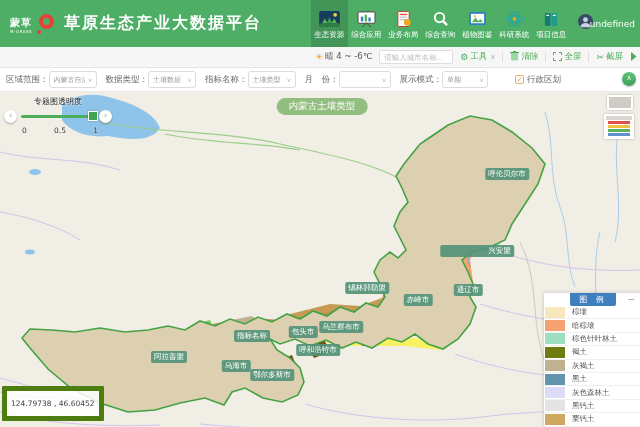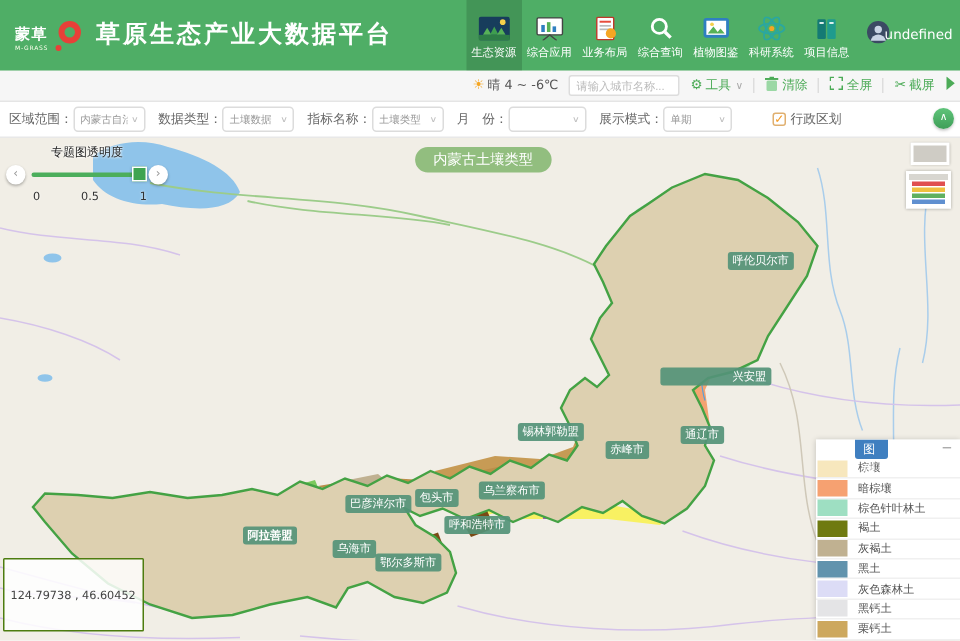--- a/index.html
+++ b/index.html
@@ -60,27 +60,27 @@
   .ow-row { position:relative; height:16px; margin-top:2px; }
   .ow-btn { position:absolute; top:1px; width:13px; height:13px; border-radius:50%; background:#fff; box-shadow:0 1px 2px rgba(0,0,0,.3); color:#999; font-size:8px; line-height:12px; text-align:center; cursor:pointer; }
   .ow-btn.left { left:0; } .ow-btn.right { right:0; }
   .ow-track { position:absolute; left:17px; right:17px; top:6px; height:3px; background:#4cae5c; border-radius:2px; }
   .ow-handle { position:absolute; right:14px; top:2px; width:10px; height:10px; background:#3fa451; border:1px solid #fff; box-shadow:0 0 2px rgba(0,0,0,.3); cursor:pointer; }
   .ow-ticks { display:flex; justify-content:space-between; padding:0 14px 0 18px; font-size:7.5px; color:#333; text-shadow:0 0 2px #fff; margin-top:1px; }
 
   
   .legend { position:absolute; right:0; bottom:0; width:96px; height:134px; background:#fff; box-shadow:0 0 4px rgba(0,0,0,.2); overflow:hidden; }
   .legend-header { height:13px; background:#fff; position:relative; }
-  .legend-tab { position:absolute; left:26px; top:0; width:22px; height:13px; background:#3f7fc0; color:#fff; font-size:8px; line-height:13px; text-align:center; letter-spacing:3px; border-radius:0 0 2px 2px; }
+  .legend-tab { position:absolute; left:26px; top:0; width:46px; height:13px; background:#3f7fc0; color:#fff; font-size:8px; line-height:13px; text-align:center; letter-spacing:3px; border-radius:0 0 2px 2px; }
   .legend-min { position:absolute; right:5px; top:0; color:#999; font-size:9px; line-height:12px; cursor:pointer; }
   .legend-row { height:13.4px; display:flex; align-items:center; border-bottom:1px solid #f0f0f0; }
   .swatch { width:20px; height:11px; margin-left:1px; flex-shrink:0; }
   .legend-label { font-size:7.5px; color:#555; margin-left:7px; white-space:nowrap; }
 
-  .coords { position:absolute; left:2px; bottom:6px; background:rgba(255,255,255,.85); border:1px solid #4d7c0f; font-size:7.5px; color:#444; padding:19px 4px; border-radius:1px; }
+  .coords { position:absolute; left:2px; bottom:6px; background:rgba(255,255,255,.85); border:5px solid #4d7c0f; font-size:7.5px; color:#444; padding:8px 4px; border-radius:1px; }
 
   .bm-switch { position:absolute; right:6px; top:3px; width:30px; }
   .bm-thumb1 { width:26px; height:15px; margin-left:3px; background:#cfccc5; border:2px solid #fff; box-shadow:0 0 2px rgba(0,0,0,.3); cursor:pointer; }
   .bm-thumb2 { width:30px; height:25px; margin-top:4px; background:#fff; border:2px solid #fff; box-shadow:0 0 2px rgba(0,0,0,.3); cursor:pointer; }
   .bm-thumb2 .hd { height:4px; background:#d8d6d0; }
   .bm-thumb2 .st { height:3px; margin:1px 2px 0 2px; }
 </style>
 </head>
 <body>
 
@@ -404,26 +404,26 @@
       </div>
     </div>
 
     <div style="position:absolute;left:0;top:0;width:552px;height:335px;pointer-events:none;">
         <span class="region-pill" style="left: 507px; top: 82px;">呼伦贝尔市</span>
         <span class="region-pill" style="left: 477px; top: 159px; padding-left: 48px;">兴安盟</span>
         <span class="region-pill" style="left: 468px; top: 198px;">通辽市</span>
         <span class="region-pill" style="left: 418px; top: 208px;">赤峰市</span>
         <span class="region-pill" style="left: 367px; top: 196px;">锡林郭勒盟</span>
         <span class="region-pill" style="left: 341px; top: 235px;">乌兰察布市</span>
-        <span class="region-pill" style="left: 291px; top: 240px;">包头市</span>
-        <span class="region-pill" style="left: 252px; top: 244px;">巴彦淖尔市</span>
+        <span class="region-pill" style="left: 303px; top: 240px;">包头市</span>
+        <span class="region-pill" style="left: 252px; top: 244px;">指标名称</span>
         <span class="region-pill" style="left: 318px; top: 258px;">呼和浩特市</span>
         <span class="region-pill" style="left: 236px; top: 274px;">乌海市</span>
         <span class="region-pill" style="left: 272px; top: 283px;">鄂尔多斯市</span>
-        <span class="region-pill" style="left: 180px; top: 265px; font-weight: bold;">阿拉善盟</span>
+        <span class="region-pill" style="left: 169px; top: 265px;">阿拉善盟</span>
       </div>
 
     <div class="legend">
       <div class="legend-header">
         <div class="legend-tab">图 例</div>
         <div class="legend-min">−</div>
       </div>
       <div>
           <div class="legend-row">
             <span class="swatch" style="background:#f7e7bd"></span>

